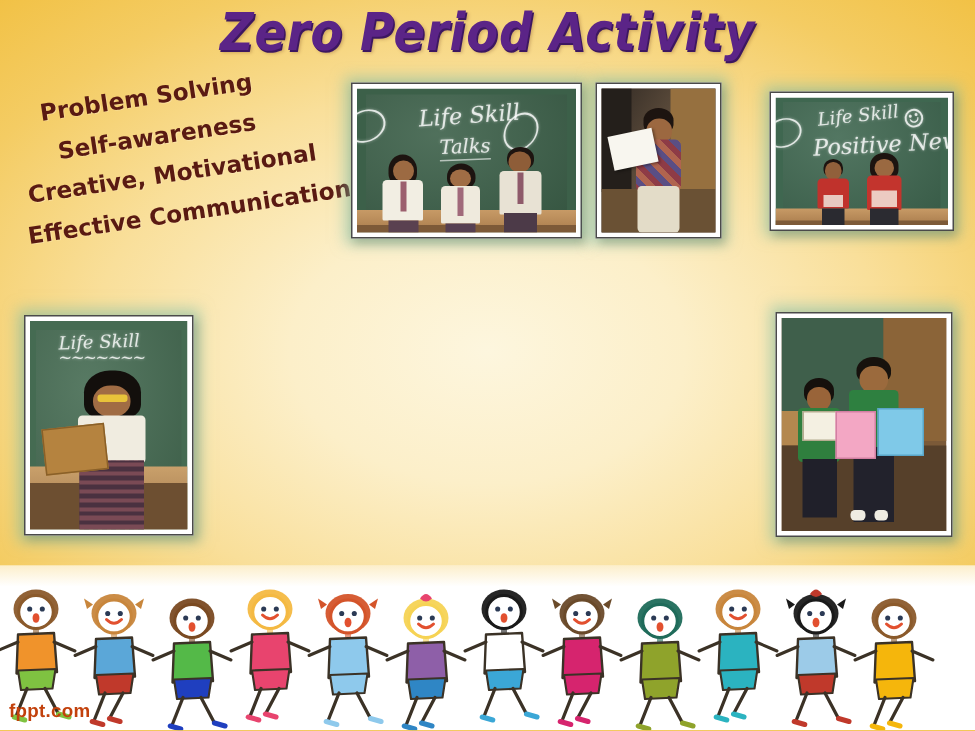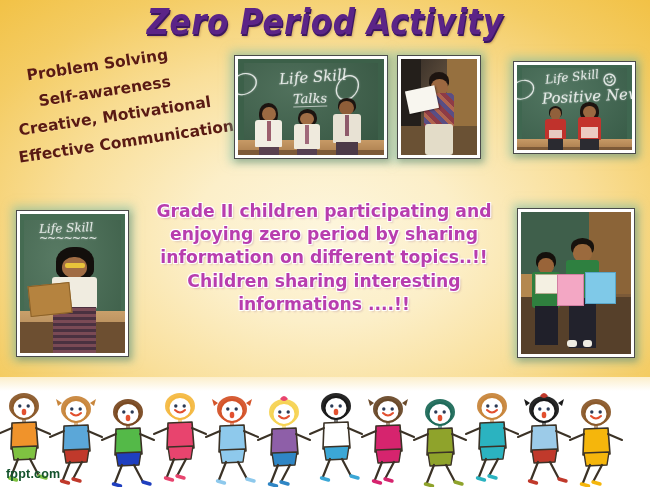--- a/index.html
+++ b/index.html
@@ -118,42 +118,38 @@
   }
   #band:before{
     content:""; position:absolute; left:0; top:0; width:100%; height:14px;
     background:linear-gradient(to bottom, rgba(250,225,160,.55), rgba(255,255,255,0));
   }
   #bandsvg { position:absolute; left:0; top:0; width:650px; height:110px; }
 
   #watermark {
     position:absolute; left:6px; bottom:6px;
     font-family:"Liberation Sans", sans-serif;
-    font-size:12.5px; font-weight:bold; color:#14532d;
+    font-size:12.5px; font-weight:bold; color:#c2410c;
     letter-spacing:0.2px;
   }
 </style>
 </head>
 <body>
 
 <div id="slide">
 
   <div id="title">Zero Period Activity</div>
 
   <div id="keywords">
     <div class="kw i0">Problem Solving</div>
     <div class="kw i1">Self-awareness</div>
     <div class="kw i2">Creative, Motivational</div>
     <div class="kw i3">Effective Communication</div>
   </div>
 
-  <div id="bodytext">
-    <div class="para p1">Grade II children participating and enjoying zero period by sharing information on different topics..!!</div>
-    <div class="para p2">Children sharing interesting informations ....!!</div>
-  </div>
 
   <div class="photo" id="photo1">
     <div class="inner">
       <div class="board"></div>
       <div class="chalk" style="left:28%;top:9%;font-size:15px;transform:rotate(-4deg)">Life Skill</div>
       <div class="chalk" style="left:38%;top:33%;font-size:13px;transform:rotate(-2deg);border-bottom:1px solid rgba(255,255,255,.6)">Talks</div>
       <div class="chalk" style="left:6%;top:14%;font-size:20px;transform:rotate(18deg)">⃝</div>
       <div class="chalk" style="left:77%;top:16%;font-size:20px;transform:rotate(-14deg)">⃝</div>
       <div class="wainscot" style="height:16%"></div>
       <div class="floorline" style="height:5%"></div>

